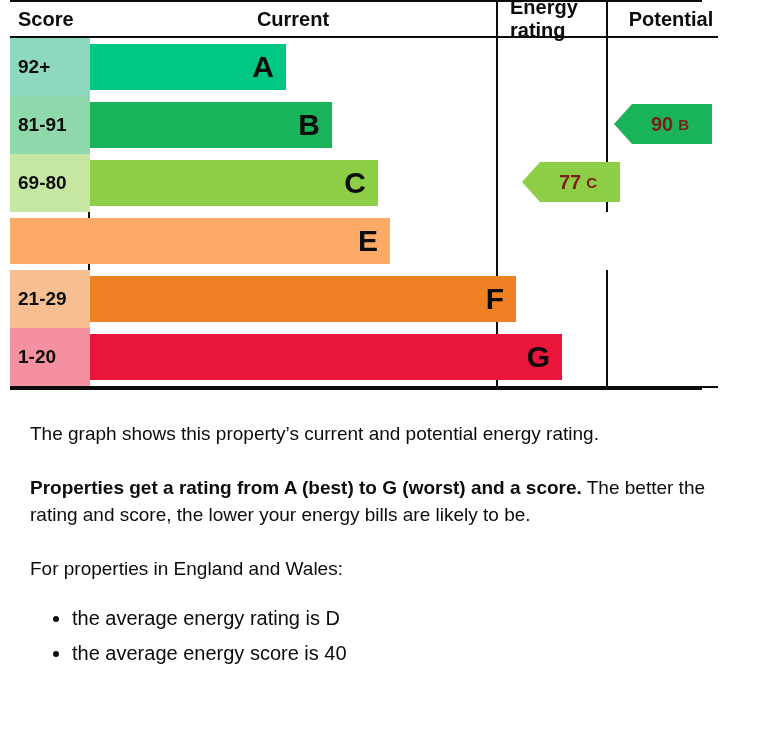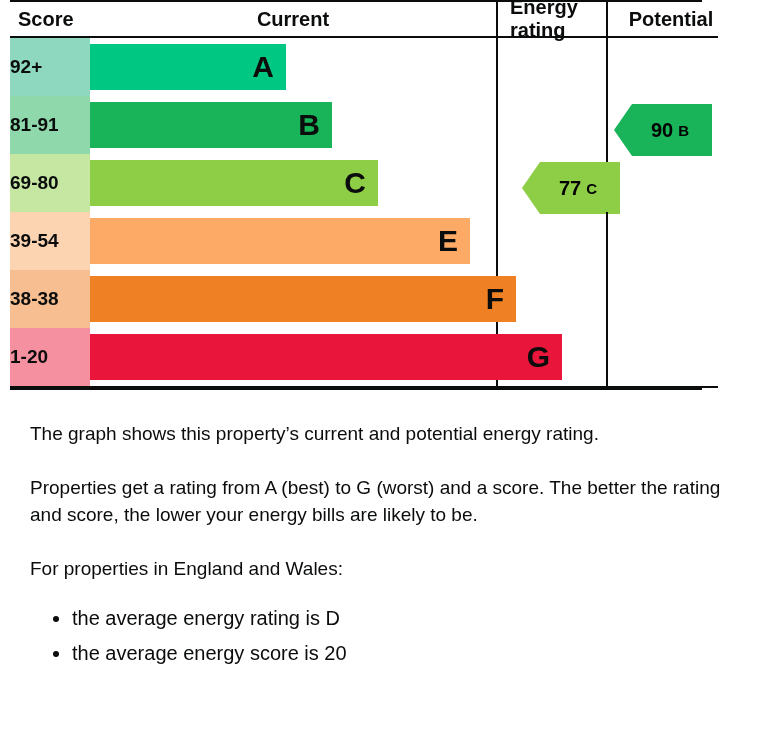--- a/index.html
+++ b/index.html
@@ -49,20 +49,21 @@
 
   .rowwrap {
     position: relative;
     height: 58px;
     display: grid;
     grid-template-columns: 80px 408px 110px 110px;
   }
   .score-cell {
     display: flex;
     align-items: center;
+    padding-left: 8px;
     font-size: 19px;
     font-weight: bold;
   }
   .bar-cell { position: relative; border-right: 2px solid #0b0c0c; }
   .bar {
     position: absolute;
     left: 0;
     top: 6px;
     height: 46px;
     display: flex;
@@ -72,25 +73,25 @@
     font-size: 30px;
     font-weight: bold;
     color: #0b0c0c;
   }
   .cur-cell { position: relative; border-right: 2px solid #0b0c0c; }
   .pot-cell { position: relative; }
 
   .pointer {
     position: absolute;
     top: 8px;
-    height: 52px;
+    height: 40px;
     display: flex;
     align-items: center;
     justify-content: center;
-    color: #000000;
+    color: #7f1d1d;
     font-weight: bold;
     font-size: 17px;
     clip-path: polygon(18px 0, 100% 0, 100% 100%, 18px 100%, 0 50%);
     padding-left: 14px;
   }
   .pointer .big { font-size: 20px; font-weight: bold; }
   .pointer .small { font-size: 15px; font-weight: bold; margin-left: 5px; }
 
   .epc-bottom-border {
     border-bottom: 2px solid #0b0c0c;
@@ -100,21 +101,21 @@
   
 
   
   .prose {
     margin: 30px 30px 0 30px;
     font-size: 19px;
     line-height: 1.45;
   }
   .prose p { margin: 0 0 26px 0; }
   .prose p.tight { margin-bottom: 22px; }
-  .prose strong { font-weight: normal; }
+  .prose strong { font-weight: bold; }
   .prose ul {
     margin: 6px 0 0 0;
     padding-left: 42px;
   }
   .prose li { margin-bottom: 6px; font-size: 20px; }
 </style>
 </head>
 <body>
 
 <div class="page">
@@ -160,30 +161,29 @@
         <div class="pointer" style="left:24px;width:98px;background:#8dce46">
           <span class="big">77</span>
           <span class="small">C</span>
         </div>
       </div>
       <div class="pot-cell"></div>
     </div>
 
 
     <div class="rowwrap">
-      <div class="score-cell" style="background:#fdd4b2">39-54</div>
       <div class="bar-cell">
         <div class="bar" style="width:380px;background:#fcaa65">E</div>
       </div>
       <div class="cur-cell"></div>
       <div class="pot-cell"></div>
     </div>
 
     <div class="rowwrap">
-      <div class="score-cell" style="background:#f7bf91">38-38</div>
+      <div class="score-cell" style="background:#f7bf91">21-29</div>
       <div class="bar-cell">
         <div class="bar" style="width:426px;background:#ef8023">F</div>
       </div>
       <div class="cur-cell"></div>
       <div class="pot-cell"></div>
     </div>
 
     <div class="rowwrap">
       <div class="score-cell" style="background:#f4909f">1-20</div>
       <div class="bar-cell">
@@ -195,17 +195,17 @@
 
     <div class="epc-bottom-border"></div>
   </div>
 
   <div class="prose">
     <p>The graph shows this property’s current and potential energy rating.</p>
     <p><strong>Properties get a rating from A (best) to G (worst) and a score.</strong><span> The better the rating and score, the lower your energy bills are likely to be.</span></p>
     <p class="tight">For properties in England and Wales:</p>
     <ul>
       <li>the average energy rating is D</li>
-      <li>the average energy score is 20</li>
+      <li>the average energy score is 40</li>
     </ul>
   </div>
 
 </div>
 
 </body></html>

